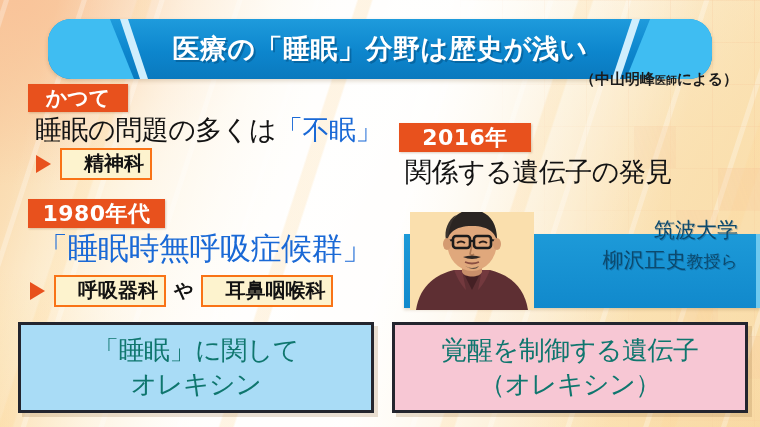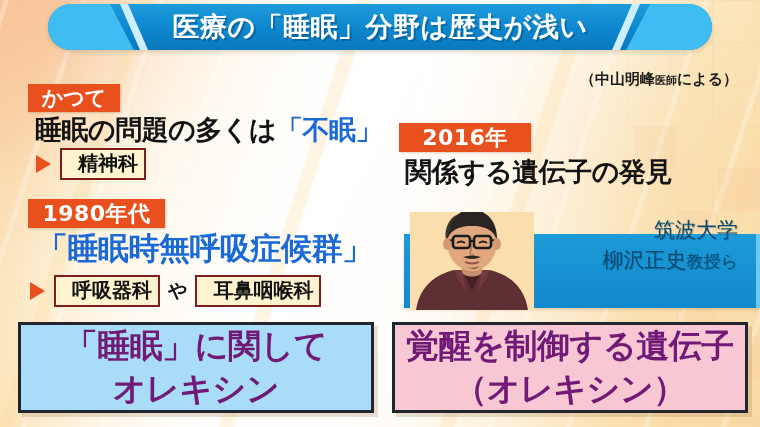--- a/index.html
+++ b/index.html
@@ -85,23 +85,23 @@
   }
   .bg-mosaic-sq {
     position: absolute;
     background: rgba(248,197,152,.38);
   }
 
   
   .title-wrap {
     position: absolute;
     left: 48px;
-    top: 4px;
+    top: 19px;
     width: 664px;
-    height: 46px;
+    height: 60px;
   }
   .title-bar {
     position: absolute;
     inset: 0;
     background: linear-gradient(180deg, #1e9bdc 0%, #0d86cd 55%, #0a79be 100%);
     border-radius: 23px;
     box-shadow: 0 2px 4px rgba(120,80,30,.22);
     overflow: hidden;
   }
   .title-cap-left {
@@ -166,40 +166,40 @@
     color: #ffffff;
     font-weight: bold;
     white-space: nowrap;
     display: flex;
     align-items: center;
     justify-content: center;
     box-shadow: 1px 1px 2px rgba(120,60,20,.25);
   }
   #badge-katsute {
     left: 28px; top: 84px;
-    width: 92px; height: 28px;
+    width: 100px; height: 28px;
     font-size: 21px;
   }
   #badge-1980 {
     left: 28px; top: 199px;
     width: 137px; height: 29px;
     font-size: 22px;
     letter-spacing: .5px;
   }
   #badge-2016 {
     left: 399px; top: 123px;
     width: 132px; height: 29px;
     font-size: 22px;
     letter-spacing: .5px;
   }
 
   
   .headline {
     position: absolute;
-    font-weight: bold;
+    font-weight: normal;
     white-space: nowrap;
     color: #131313;
     padding-left: 13px;
   }
   #line-katsute {
     left: 22px; top: 112px;
     font-size: 27px;
     letter-spacing: -.5px;
   }
   #line-katsute .hl { color: #1a69d6; }
@@ -228,26 +228,26 @@
 
   .tri {
     width: 0; height: 0;
     border-left: 15px solid #e8511d;
     border-top: 9px solid transparent;
     border-bottom: 9px solid transparent;
     margin-right: 3px;
   }
   .chip {
     background: #fdf3ce;
-    border: 2px solid #7f1d1d;
+    border: 2px solid #f97316;
     color: #121212;
     font-weight: bold;
     font-size: 20px;
     line-height: 1;
-    padding: 3px 6px 5px 16px;
+    padding: 3px 6px 5px 22px;
     white-space: nowrap;
   }
   .chip-sep {
     font-weight: bold;
     font-size: 19px;
     color: #121212;
     padding: 0 2px;
   }
 
   
@@ -301,23 +301,23 @@
     left: 18px; top: 322px;
     width: 350px; height: 85px;
     background: #a9dcf6;
   }
   #concl-right {
     left: 392px; top: 322px;
     width: 350px; height: 85px;
     background: #f7c7d4;
   }
   .concl-text {
-    color: #701a75;
-    font-weight: bold;
-    font-size: 33px;
+    color: #0f766e;
+    font-weight: normal;
+    font-size: 26px;
     line-height: 1.28;
     white-space: nowrap;
     letter-spacing: -.5px;
   }
 </style>
 </head>
 <body>
 
 <div id="stage">
 

